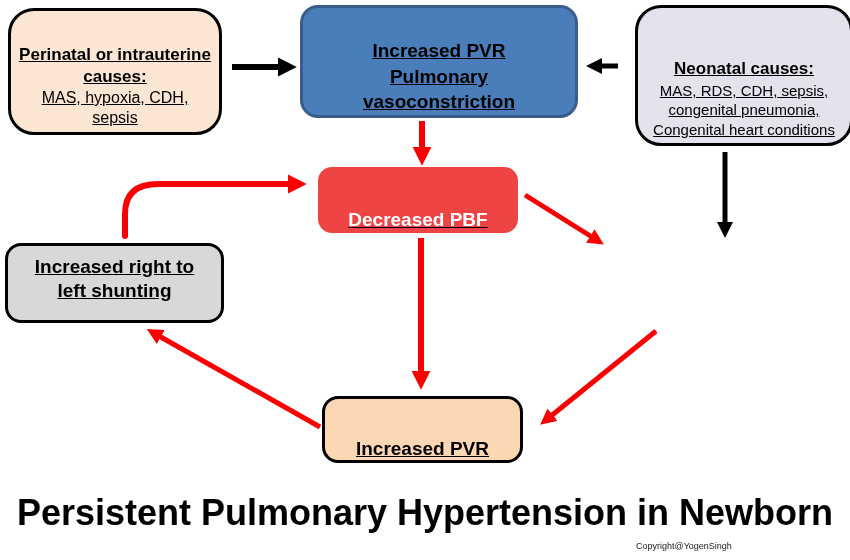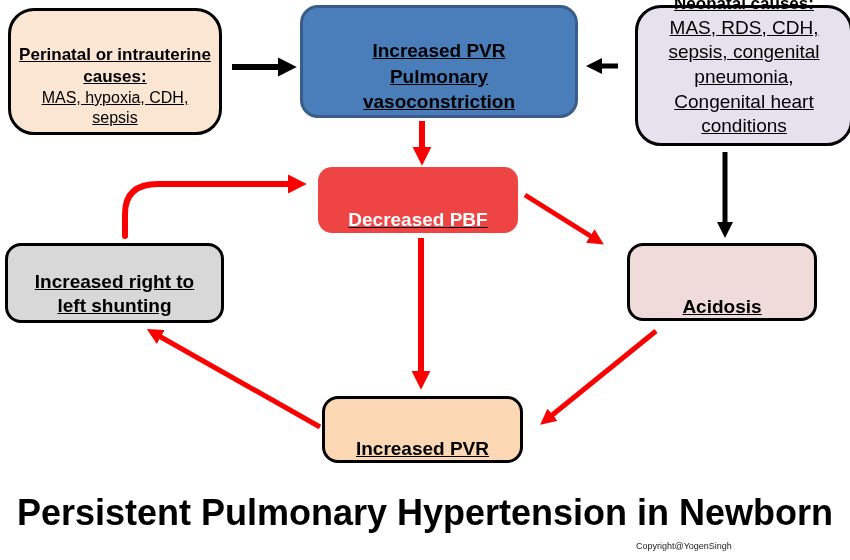--- a/index.html
+++ b/index.html
@@ -13,26 +13,26 @@
 
   .perinatal{left:8px;top:8px;width:214px;height:127px;background:#fbe5d3;border-radius:26px;padding:4px 8px;}
   .perinatal .h{font-size:17px;line-height:1.3;}
   .perinatal .d{font-size:16px;line-height:1.25;}
 
   .bluebox{left:300px;top:5px;width:278px;height:113px;background:#4a7ebb;border:3px solid #385d8a;border-radius:18px;}
   .bluebox .line{display:block;font-weight:bold;font-size:19px;line-height:1.35;color:#000;}
 
   .neonatal{left:627px;top:5px;width:218px;height:141px;background:#e5e1ed;border-radius:26px;padding:4px 10px;margin-left:8px;}
   .neonatal .h{font-size:17px;line-height:1.3;}
-  .neonatal .d{font-size:19px;line-height:1.3;}
+  .neonatal .d{font-size:15px;line-height:1.3;}
 
   .pbf{left:318px;top:167px;width:200px;height:66px;background:#ef4444;border:none;border-radius:14px;}
   .pbf .line{display:block;font-weight:bold;font-size:19px;line-height:1.35;color:#ffffff;}
 
-  .shunt{left:5px;top:243px;width:219px;height:80px;background:#d8d8d8;border-radius:16px;padding:1px 10px;}
+  .shunt{left:5px;top:243px;width:219px;height:80px;background:#d8d8d8;border-radius:16px;padding:16px 10px;}
   .shunt .h{font-size:19px;line-height:1.3;}
 
   .acidosis{left:627px;top:243px;width:190px;height:78px;background:#efdcda;border-radius:16px;}
   .acidosis .h{font-size:19px;}
 
   .ipvr{left:322px;top:396px;width:201px;height:67px;background:#fbd8b3;border-radius:16px;}
   .ipvr .h{font-size:19px;}
 
   .title{position:absolute;left:0;top:492px;width:850px;text-align:center;
          font-weight:bold;font-size:36px;color:#000;}
@@ -82,23 +82,20 @@
   </div>
 
   <div class="box pbf">
     <span class="line">Decreased PBF</span>
   </div>
 
   <div class="box shunt">
     <div class="h">Increased right to left shunting</div>
   </div>
 
-  <div class="box acidosis">
-    <div class="h">Acidosis</div>
-  </div>
 
   <div class="box ipvr">
     <div class="h">Increased PVR</div>
   </div>
 
   <div class="title">Persistent Pulmonary Hypertension in Newborn</div>
   <div class="copyright">Copyright@YogenSingh</div>
 </div>
 
 </body></html>

